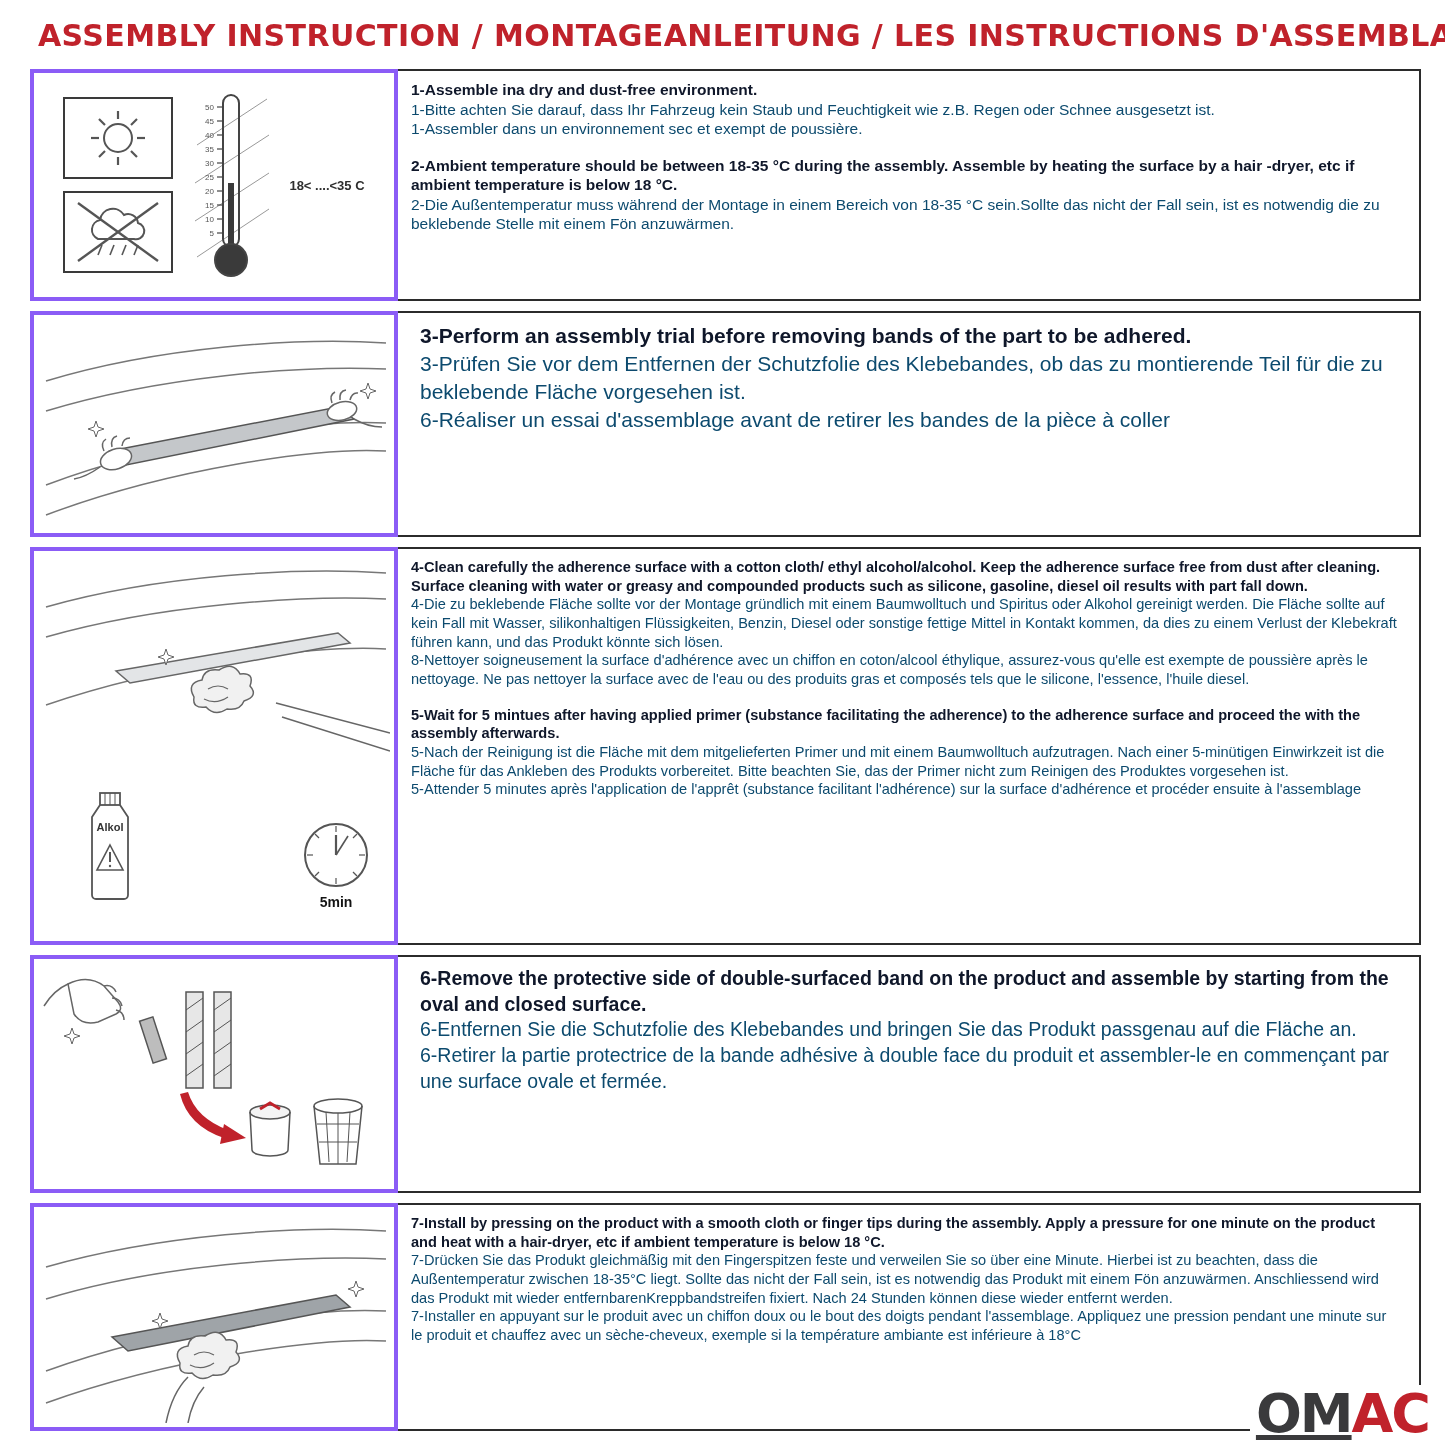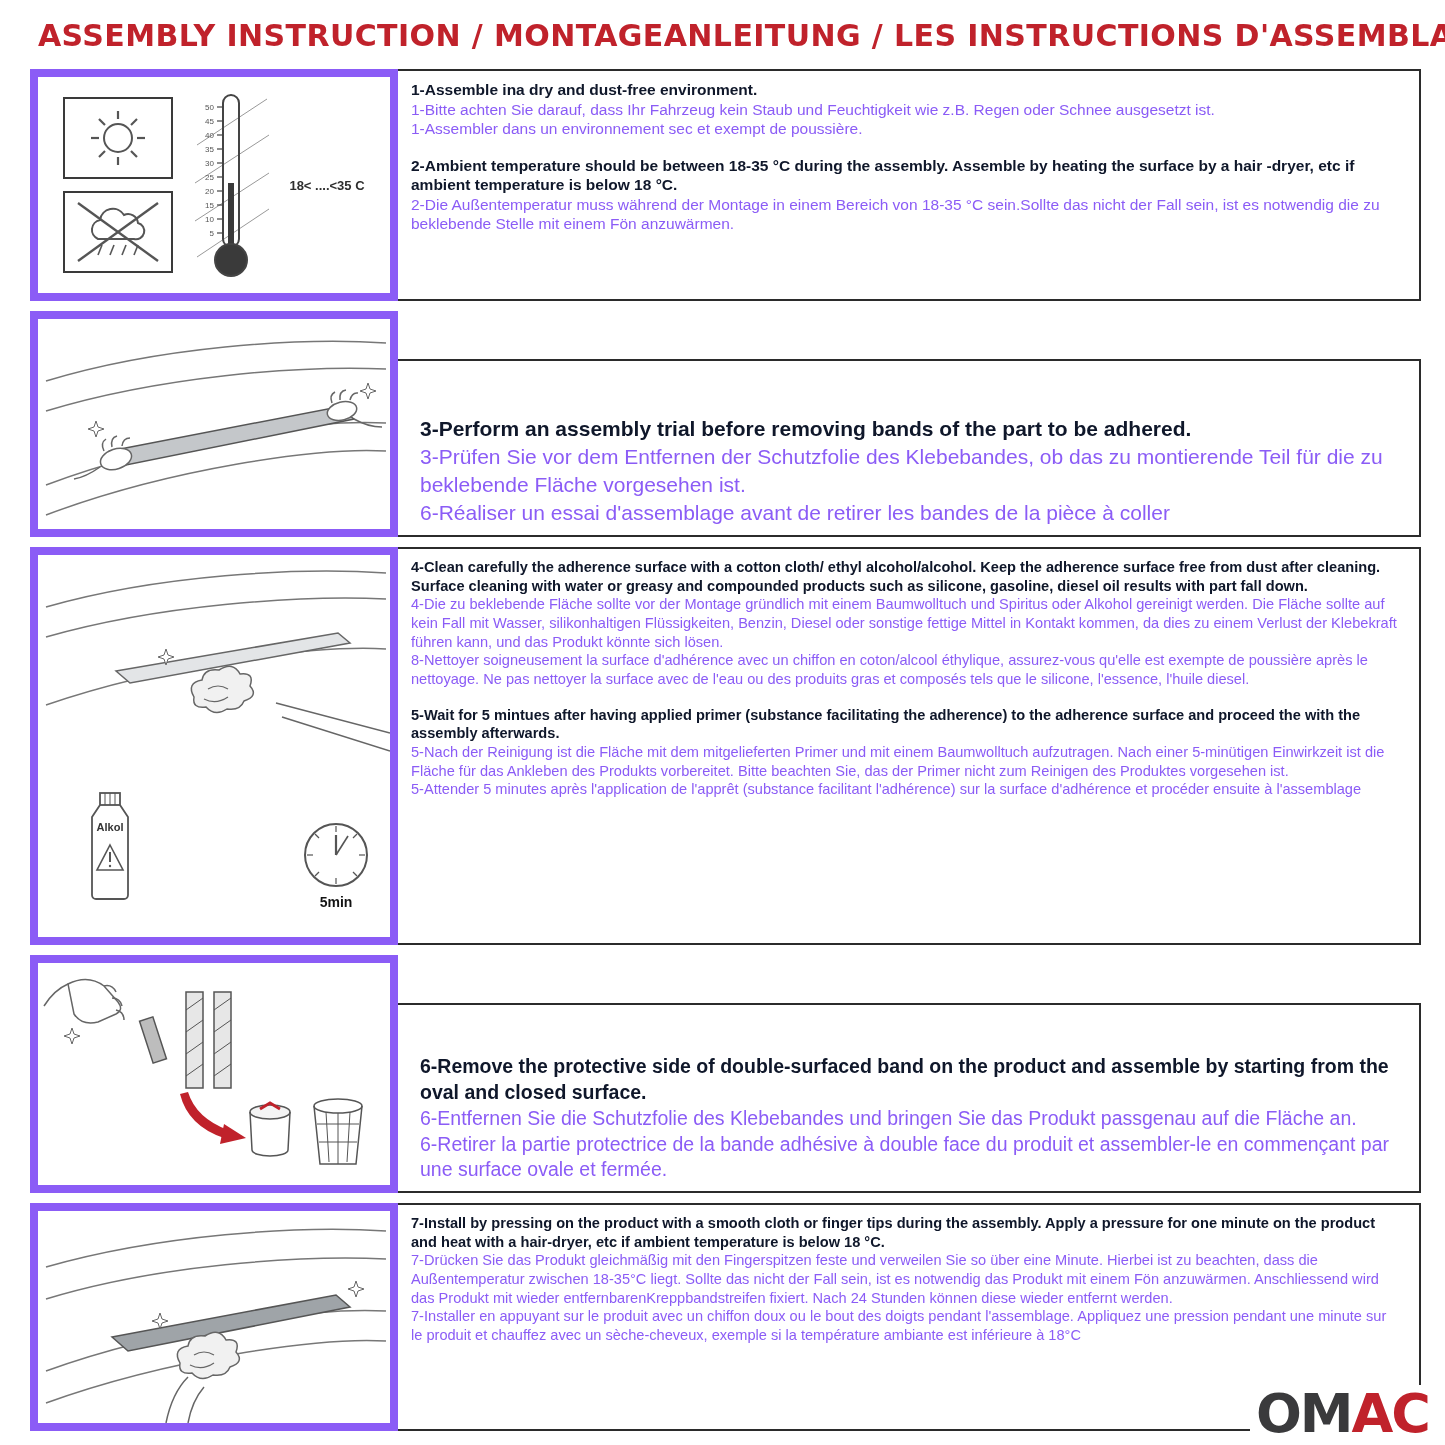--- a/index.html
+++ b/index.html
@@ -5,51 +5,51 @@
   * { margin:0; padding:0; box-sizing:border-box; }
   html,body { width:1445px; height:1445px; background:#fff; }
   body { font-family:"Liberation Sans", sans-serif; position:relative; overflow:hidden; color:#222; }
   .sheet { padding:12px 24px 0 30px; }
   .title {
     color:#c0222b; font-size:30px; font-weight:bold; letter-spacing:.4px;
     margin:6px 0 16px 8px; font-family:"DejaVu Sans", sans-serif; white-space:nowrap;
   }
   .row { display:flex; margin-bottom:10px; }
   .illus {
-    flex:0 0 368px; width:368px; border:8px solid #8b5cf6; background:#fff;
+    flex:0 0 368px; width:368px; border:4px solid #8b5cf6; background:#fff;
     display:flex; align-items:center; justify-content:center; position:relative; overflow:hidden;
   }
   .textbox { flex:1; border:2px solid #2b2b2b; border-left:none; padding:9px 18px 8px 13px; background:#fff; }
   .r1 { height:232px; }
   .r2 { height:226px; }
   .r3 { height:398px; }
   .r4 { height:238px; }
   .r5 { height:228px; }
-  .center-v { display:flex; flex-direction:column; justify-content:flex-end;margin-top:48px; }
+  .center-v { display:flex; flex-direction:column; justify-content:flex-start; }
   p.b { font-weight:bold; color:#0f172a; }
-  p.r { color:#8b5cf6; }
+  p.r { color:#0c4a6e; }
   .t-s p { font-size:15.5px; line-height:1.26; }
   .t-m p { font-size:14.6px; line-height:1.28; }
   .t-l p { font-size:21px; line-height:1.34; }
   .t-l2 p { font-size:19.5px; line-height:1.32; }
   .section + .section { margin-top:17px; }
   .t-l.textbox, .t-l2.textbox { padding-left:22px; padding-right:26px; }
 
   
   .env-wrap { display:flex; align-items:center; gap:10px; }
   .env-left { display:flex; flex-direction:column; gap:12px; }
   .mini-box { width:110px; height:82px; border:2px solid #3a3a3a; display:flex; align-items:center; justify-content:center; }
   .temp-label { font-size:13px; color:#2e2e2e; white-space:nowrap; font-weight:bold; }
   svg text.tick { font:8px "Liberation Sans", sans-serif; fill:#555; }
   svg text.lbl-bold { font:bold 14px "Liberation Sans", sans-serif; fill:#141414; }
   svg text.lbl-small { font:bold 11px "Liberation Sans", sans-serif; fill:#333; }
 
   .logo { position:absolute; right:10px; bottom:2px; background:#fff; padding:2px 6px;
           font-family:"DejaVu Sans", sans-serif; font-weight:bold; font-size:54px; letter-spacing:-2px; line-height:1; }
-  .lg-dark { color:#3a3a3c; }
+  .lg-dark { color:#3a3a3c;text-decoration:underline; }
   .lg-red  { color:#c0222b; }
 </style>
 </head>
 <body>
 
 <div class="sheet">
 
   <h1 class="title">ASSEMBLY INSTRUCTION / MONTAGEANLEITUNG / LES INSTRUCTIONS D'ASSEMBLAGE</h1>
 
   <div class="row r1">

